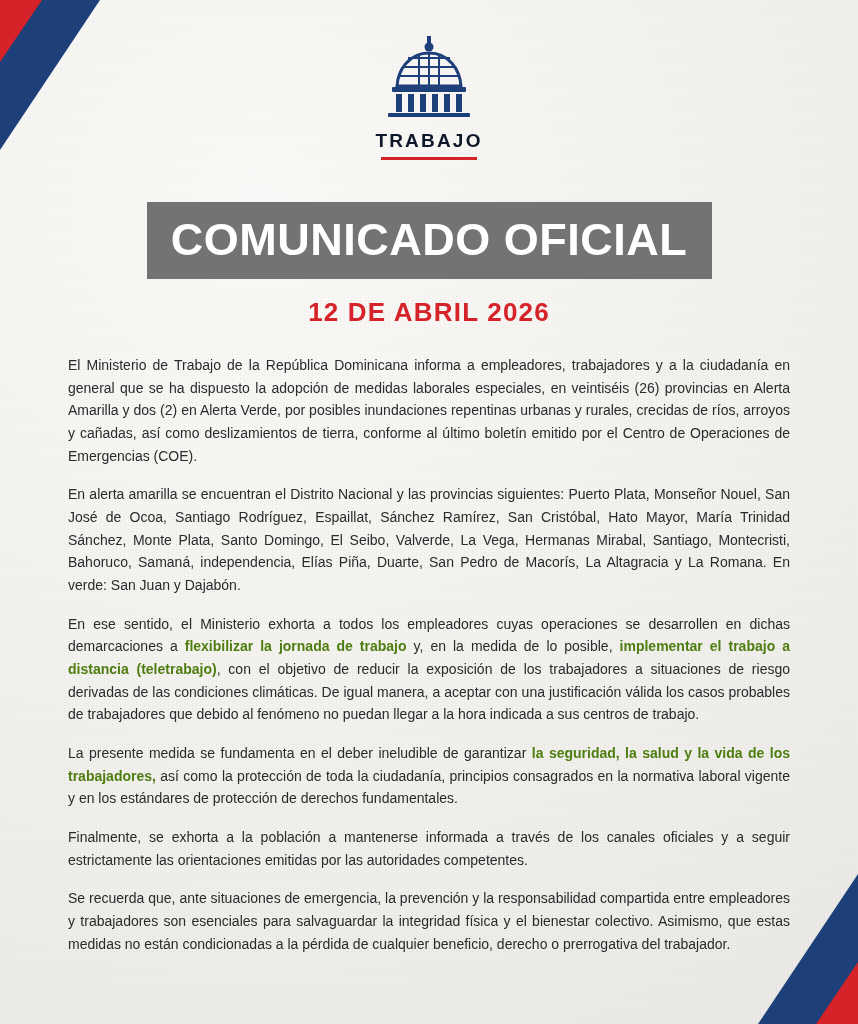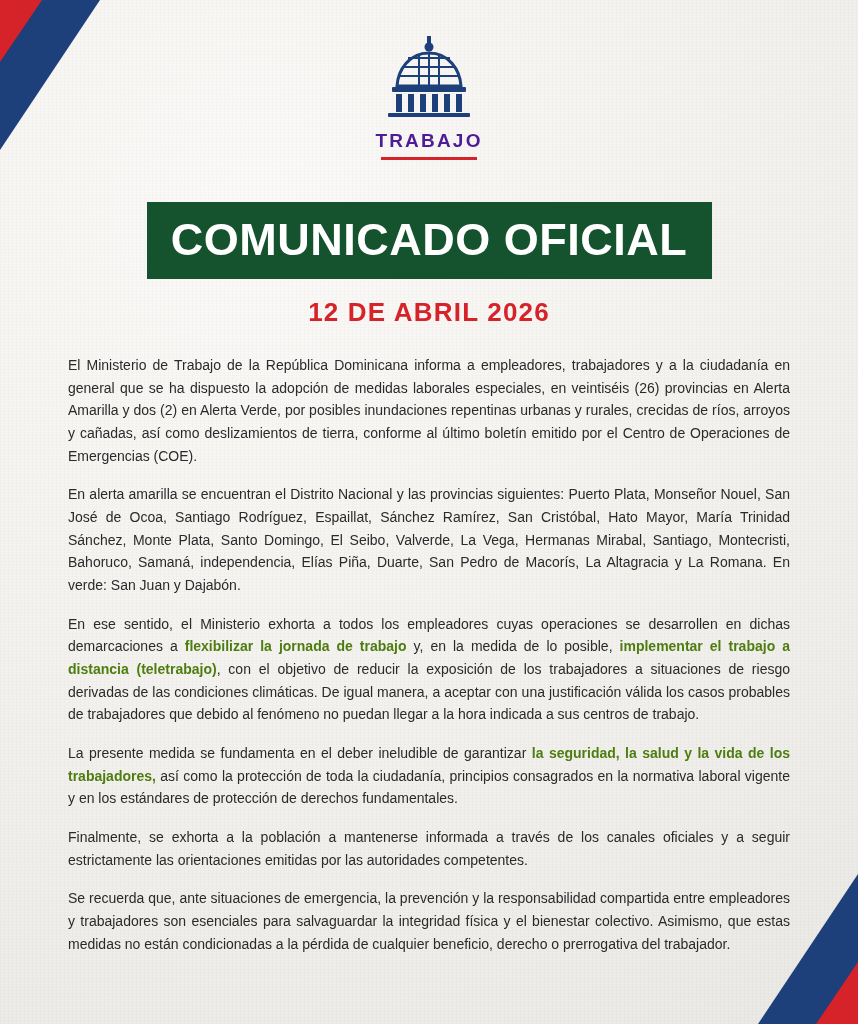--- a/index.html
+++ b/index.html
@@ -65,35 +65,35 @@
   .logo-wrap {
     text-align: center;
     padding-top: 34px;
   }
   .logo-svg { display: block; margin: 0 auto; }
   .logo-word {
     margin-top: 4px;
     font-size: 19px;
     font-weight: bold;
     letter-spacing: 2.2px;
-    color: #4c1d95;
+    color: #0f172a;
     text-align: center;
   }
   .logo-underline {
     width: 96px;
     height: 3px;
     background: #d62229;
     margin: 5px auto 0;
   }
 
   
   .banner {
     margin: 42px auto 0;
     width: 565px;
-    background: #14532d;
+    background: #737373;
     color: #ffffff;
     text-align: center;
     padding: 15px 10px 17px;
     box-sizing: border-box;
   }
   .banner h1 {
     margin: 0;
     font-size: 45px;
     font-weight: bold;
     letter-spacing: 0.5px;

